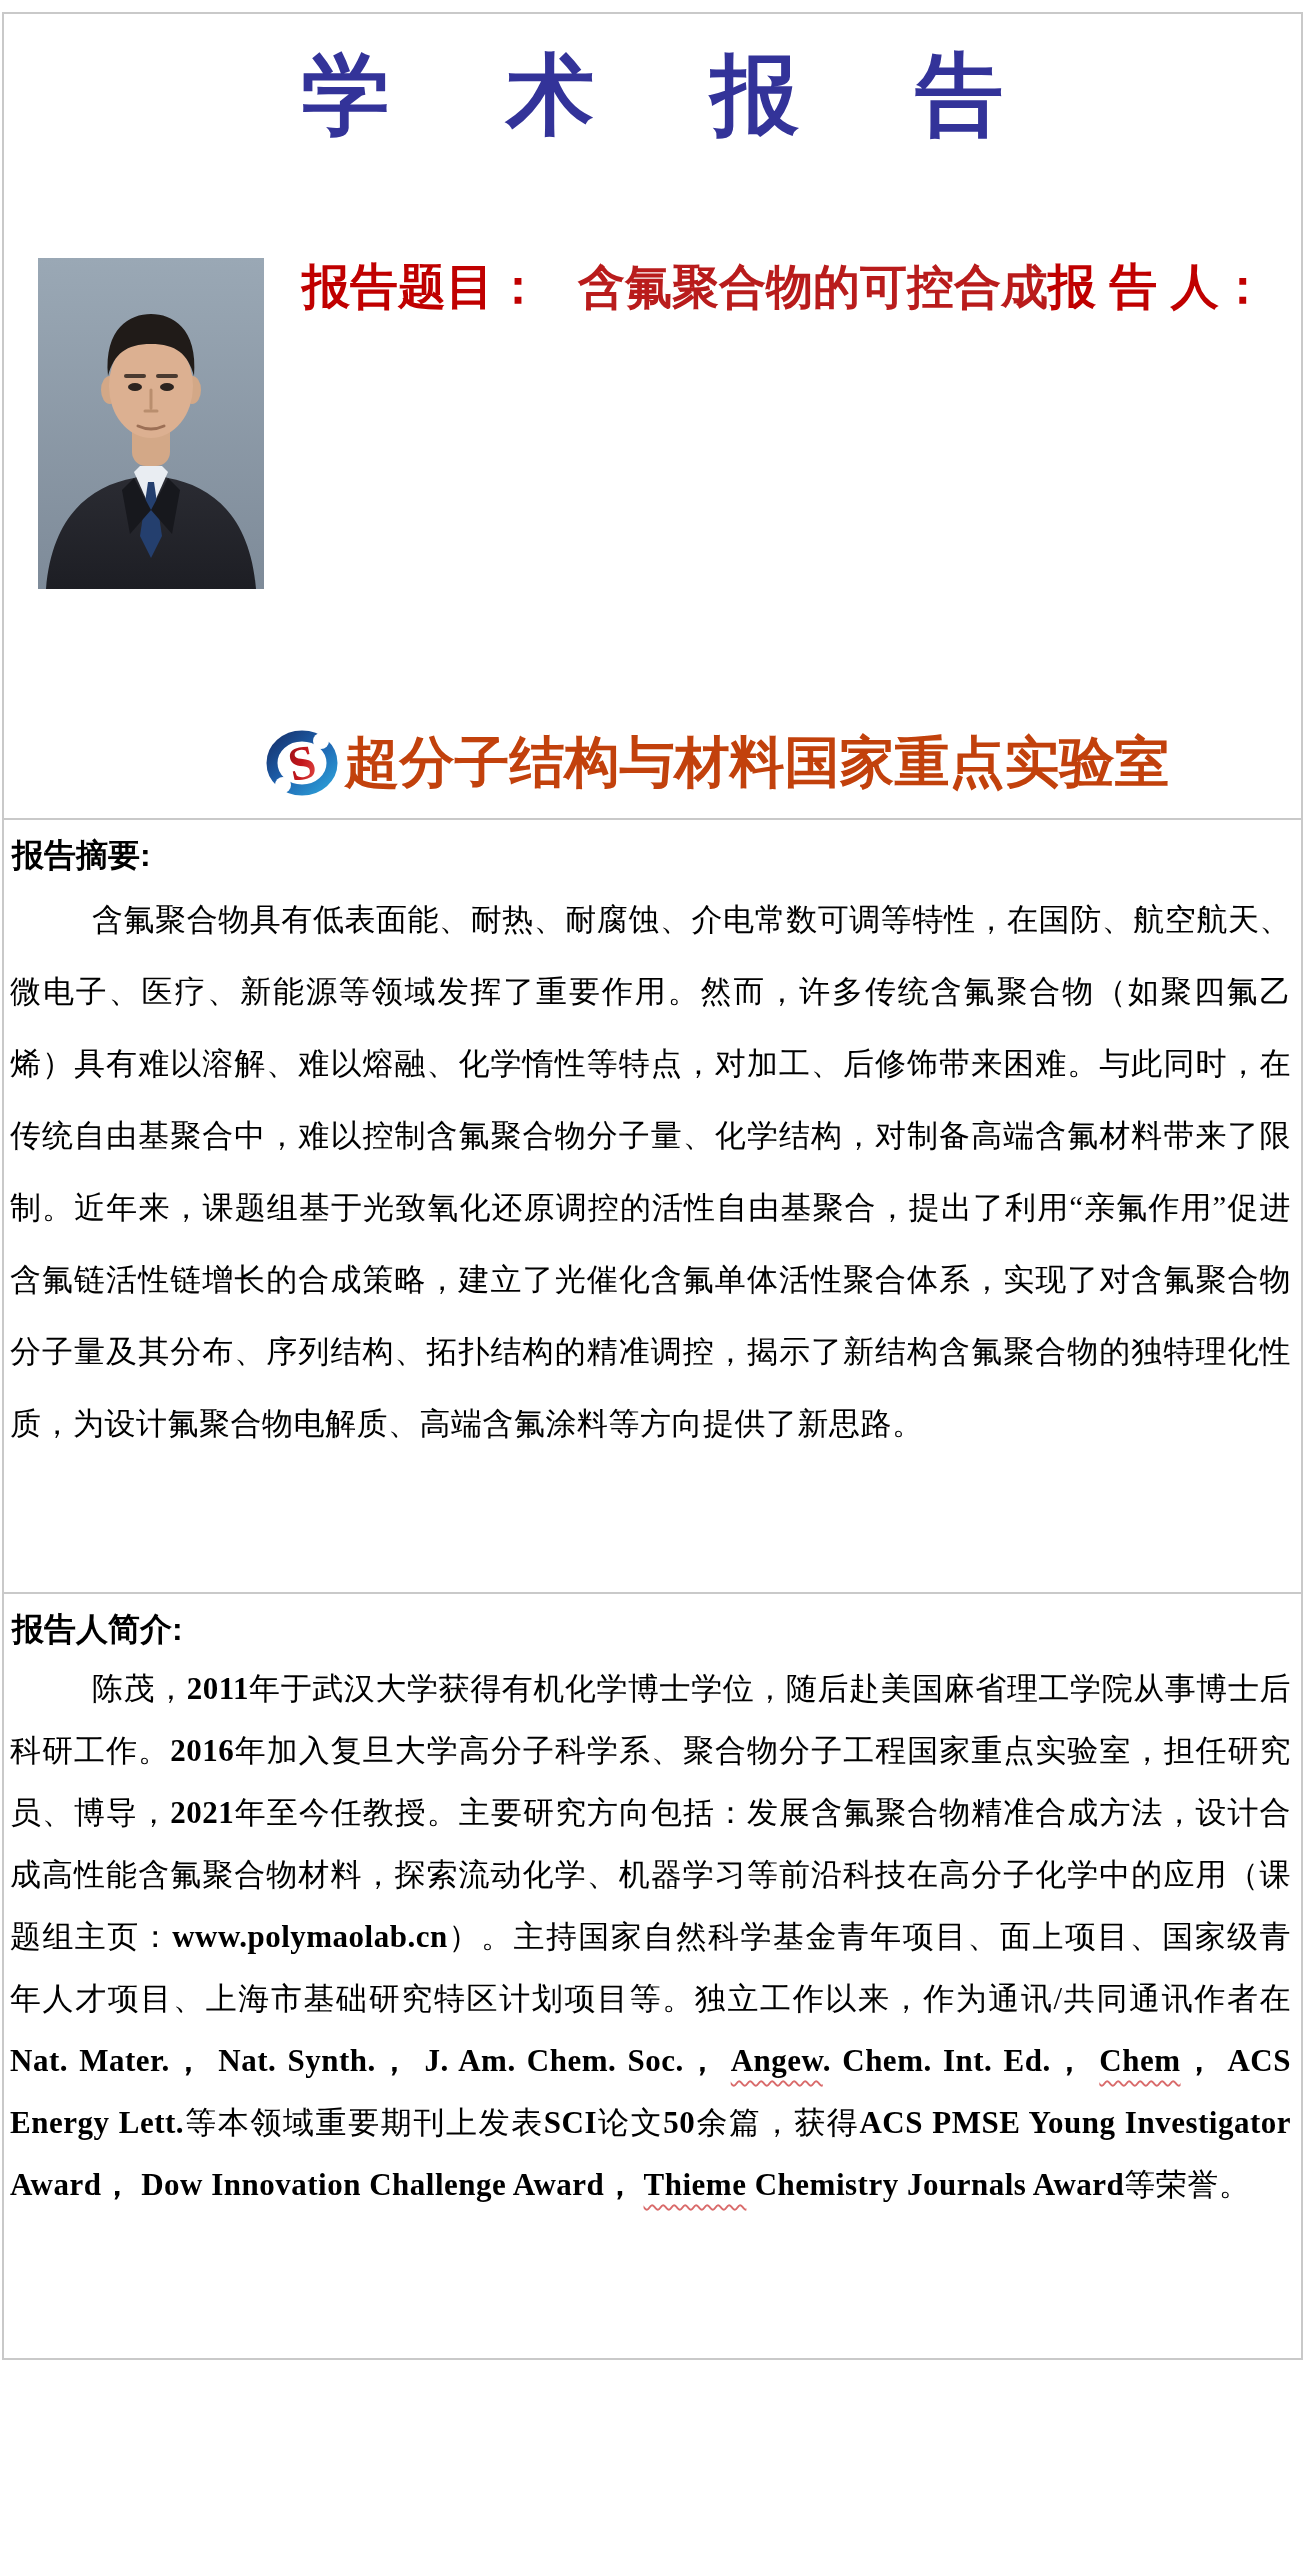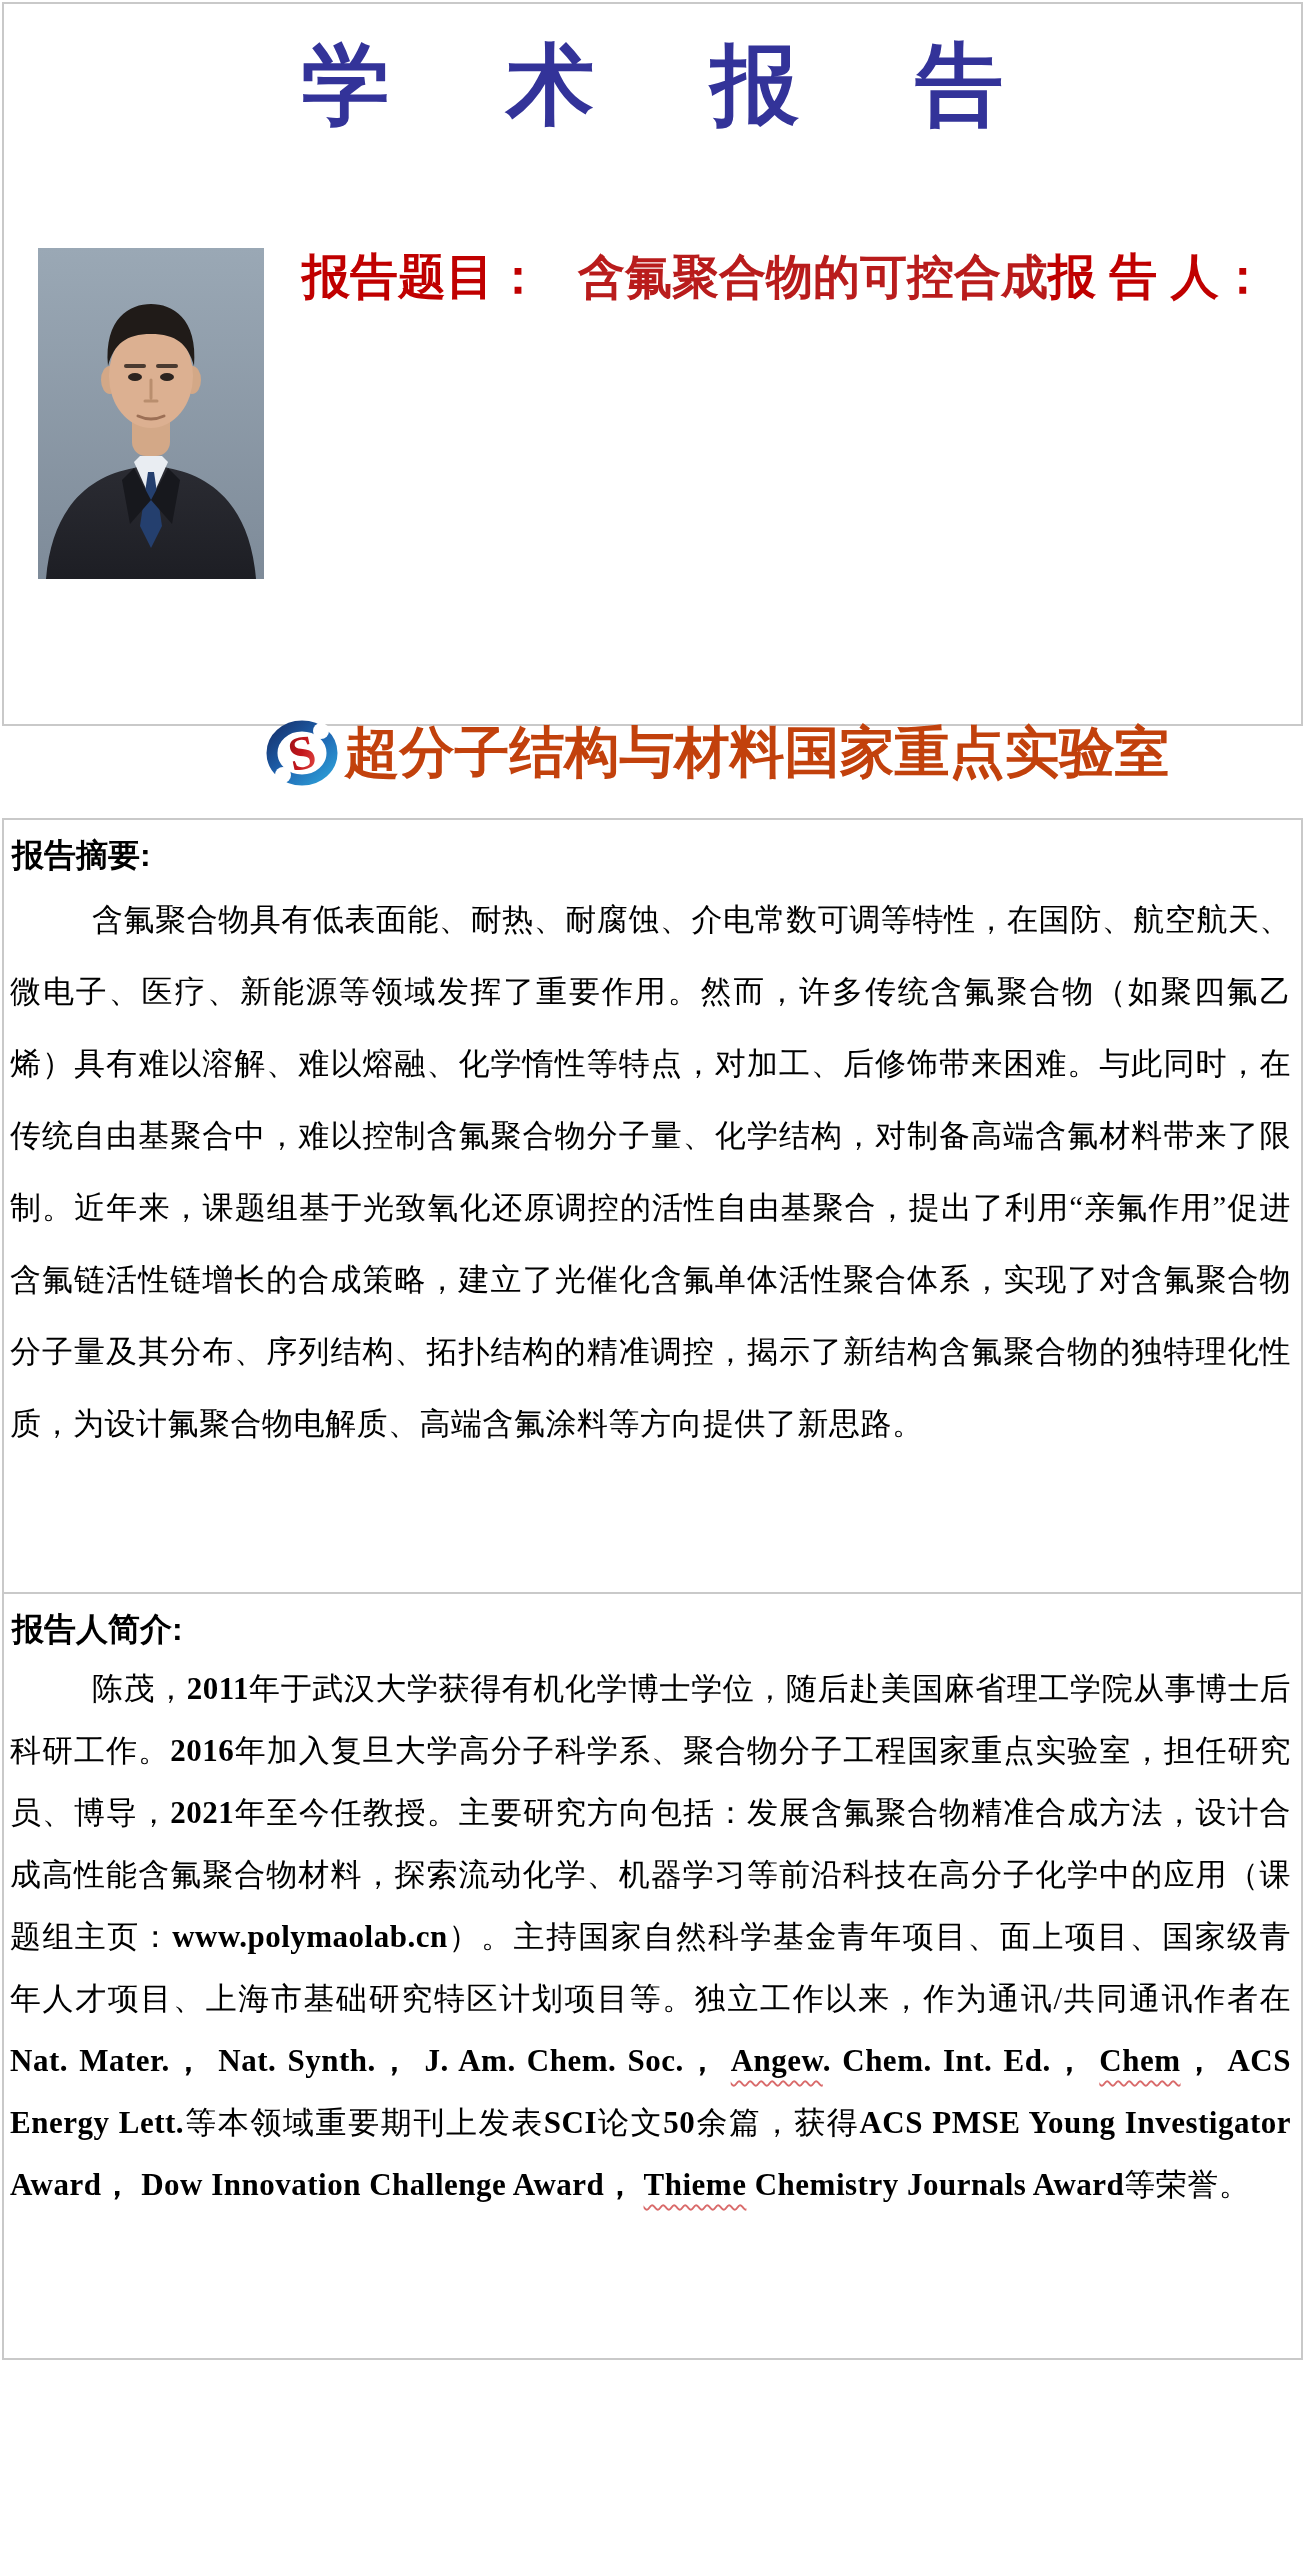--- a/index.html
+++ b/index.html
@@ -4,21 +4,21 @@
 <style>
   html,body { margin:0; padding:0; background:#ffffff; }
   .page {
     position:relative; width:1308px; height:2564px; background:#ffffff;
     font-family:"Liberation Sans","DejaVu Sans",sans-serif; overflow:hidden;
   }
   .box {
     position:absolute; left:2px; width:1301px; box-sizing:border-box;
     border:2px solid #c9c9c9; background:#ffffff;
   }
-  .box-header   { top:2px;    height:724px; }
+  .box-header   { top:12px;    height:808px; }
   .box-abstract { top:818px;  height:809px; }
   .box-bio      { top:1592px; height:768px; }
 
   .page-title {
     position:absolute; top:22px; left:0; width:100%;
     text-align:center; font-size:88px; font-weight:bold;
     color:#333399; letter-spacing:46px; text-indent:46px;
     font-family:"Liberation Sans",sans-serif;
   }
 

